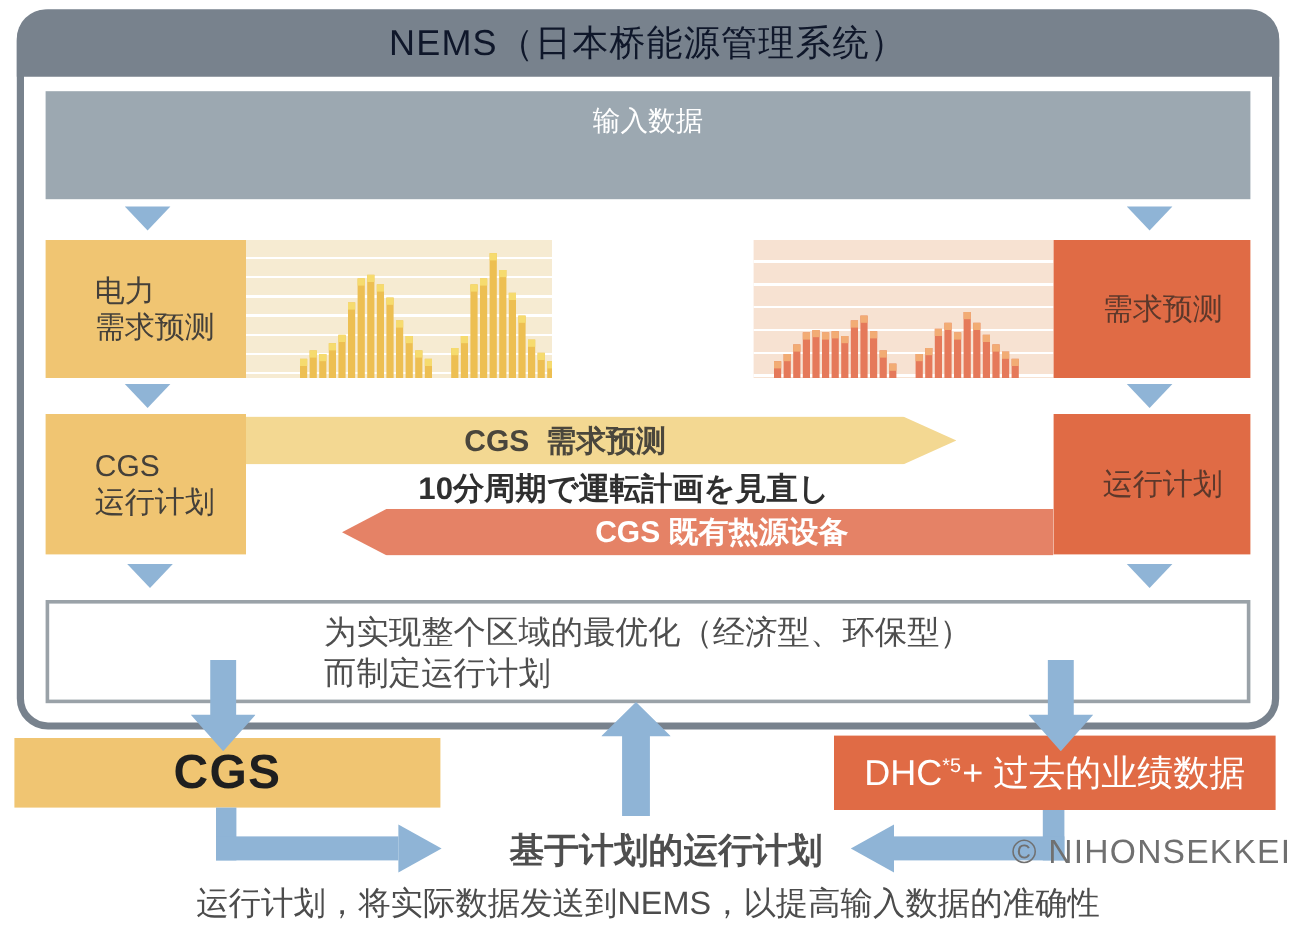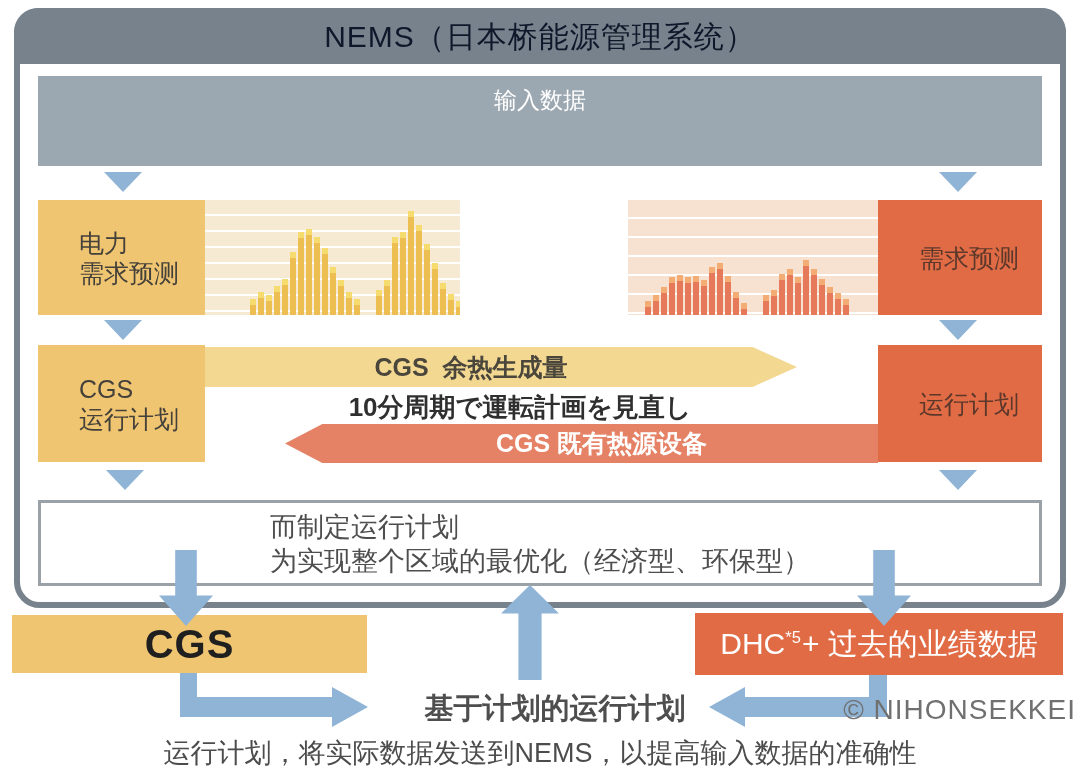--- a/index.html
+++ b/index.html
@@ -310,38 +310,38 @@
 
   <div class="abs tri-down" style="left:104px;top:320px;"></div>
   <div class="abs tri-down" style="left:939px;top:320px;"></div>
 
   <div class="abs label-box box-yellow" style="left:38px;top:345px;width:167px;height:117px;">
     <span>CGS</span>
     <span>运行计划</span>
   </div>
 
   <div class="abs arrow-gen">
-    <span>CGS  余热生成量</span>
+    <span>CGS  需求预测</span>
   </div>
   <div class="abs cycle-note">10分周期で運転計画を見直し</div>
   <div class="abs arrow-use">
     <span>CGS 既有热源设备</span>
   </div>
 
   <div class="abs label-box box-orange" style="left:878px;top:345px;width:164px;height:117px;">
     <span>运行计划</span>
   </div>
 
   <div class="abs tri-down" style="left:106px;top:470px;"></div>
   <div class="abs tri-down" style="left:939px;top:470px;"></div>
 
   <div class="abs opt-box">
     <div class="opt-inner">
+      <div>为实现整个区域的最优化（经济型、环保型）</div>
       <div>而制定运行计划</div>
-      <div>为实现整个区域的最优化（经济型、环保型）</div>
     </div>
   </div>
 
   <div class="abs big-down" style="left:159px;top:550px;"></div>
   <div class="abs big-down" style="left:857px;top:550px;"></div>
   <div class="abs big-up" style="left:501px;top:585px;"></div>
 
   <div class="abs cgs-box">
     <span>CGS</span>
   </div>

